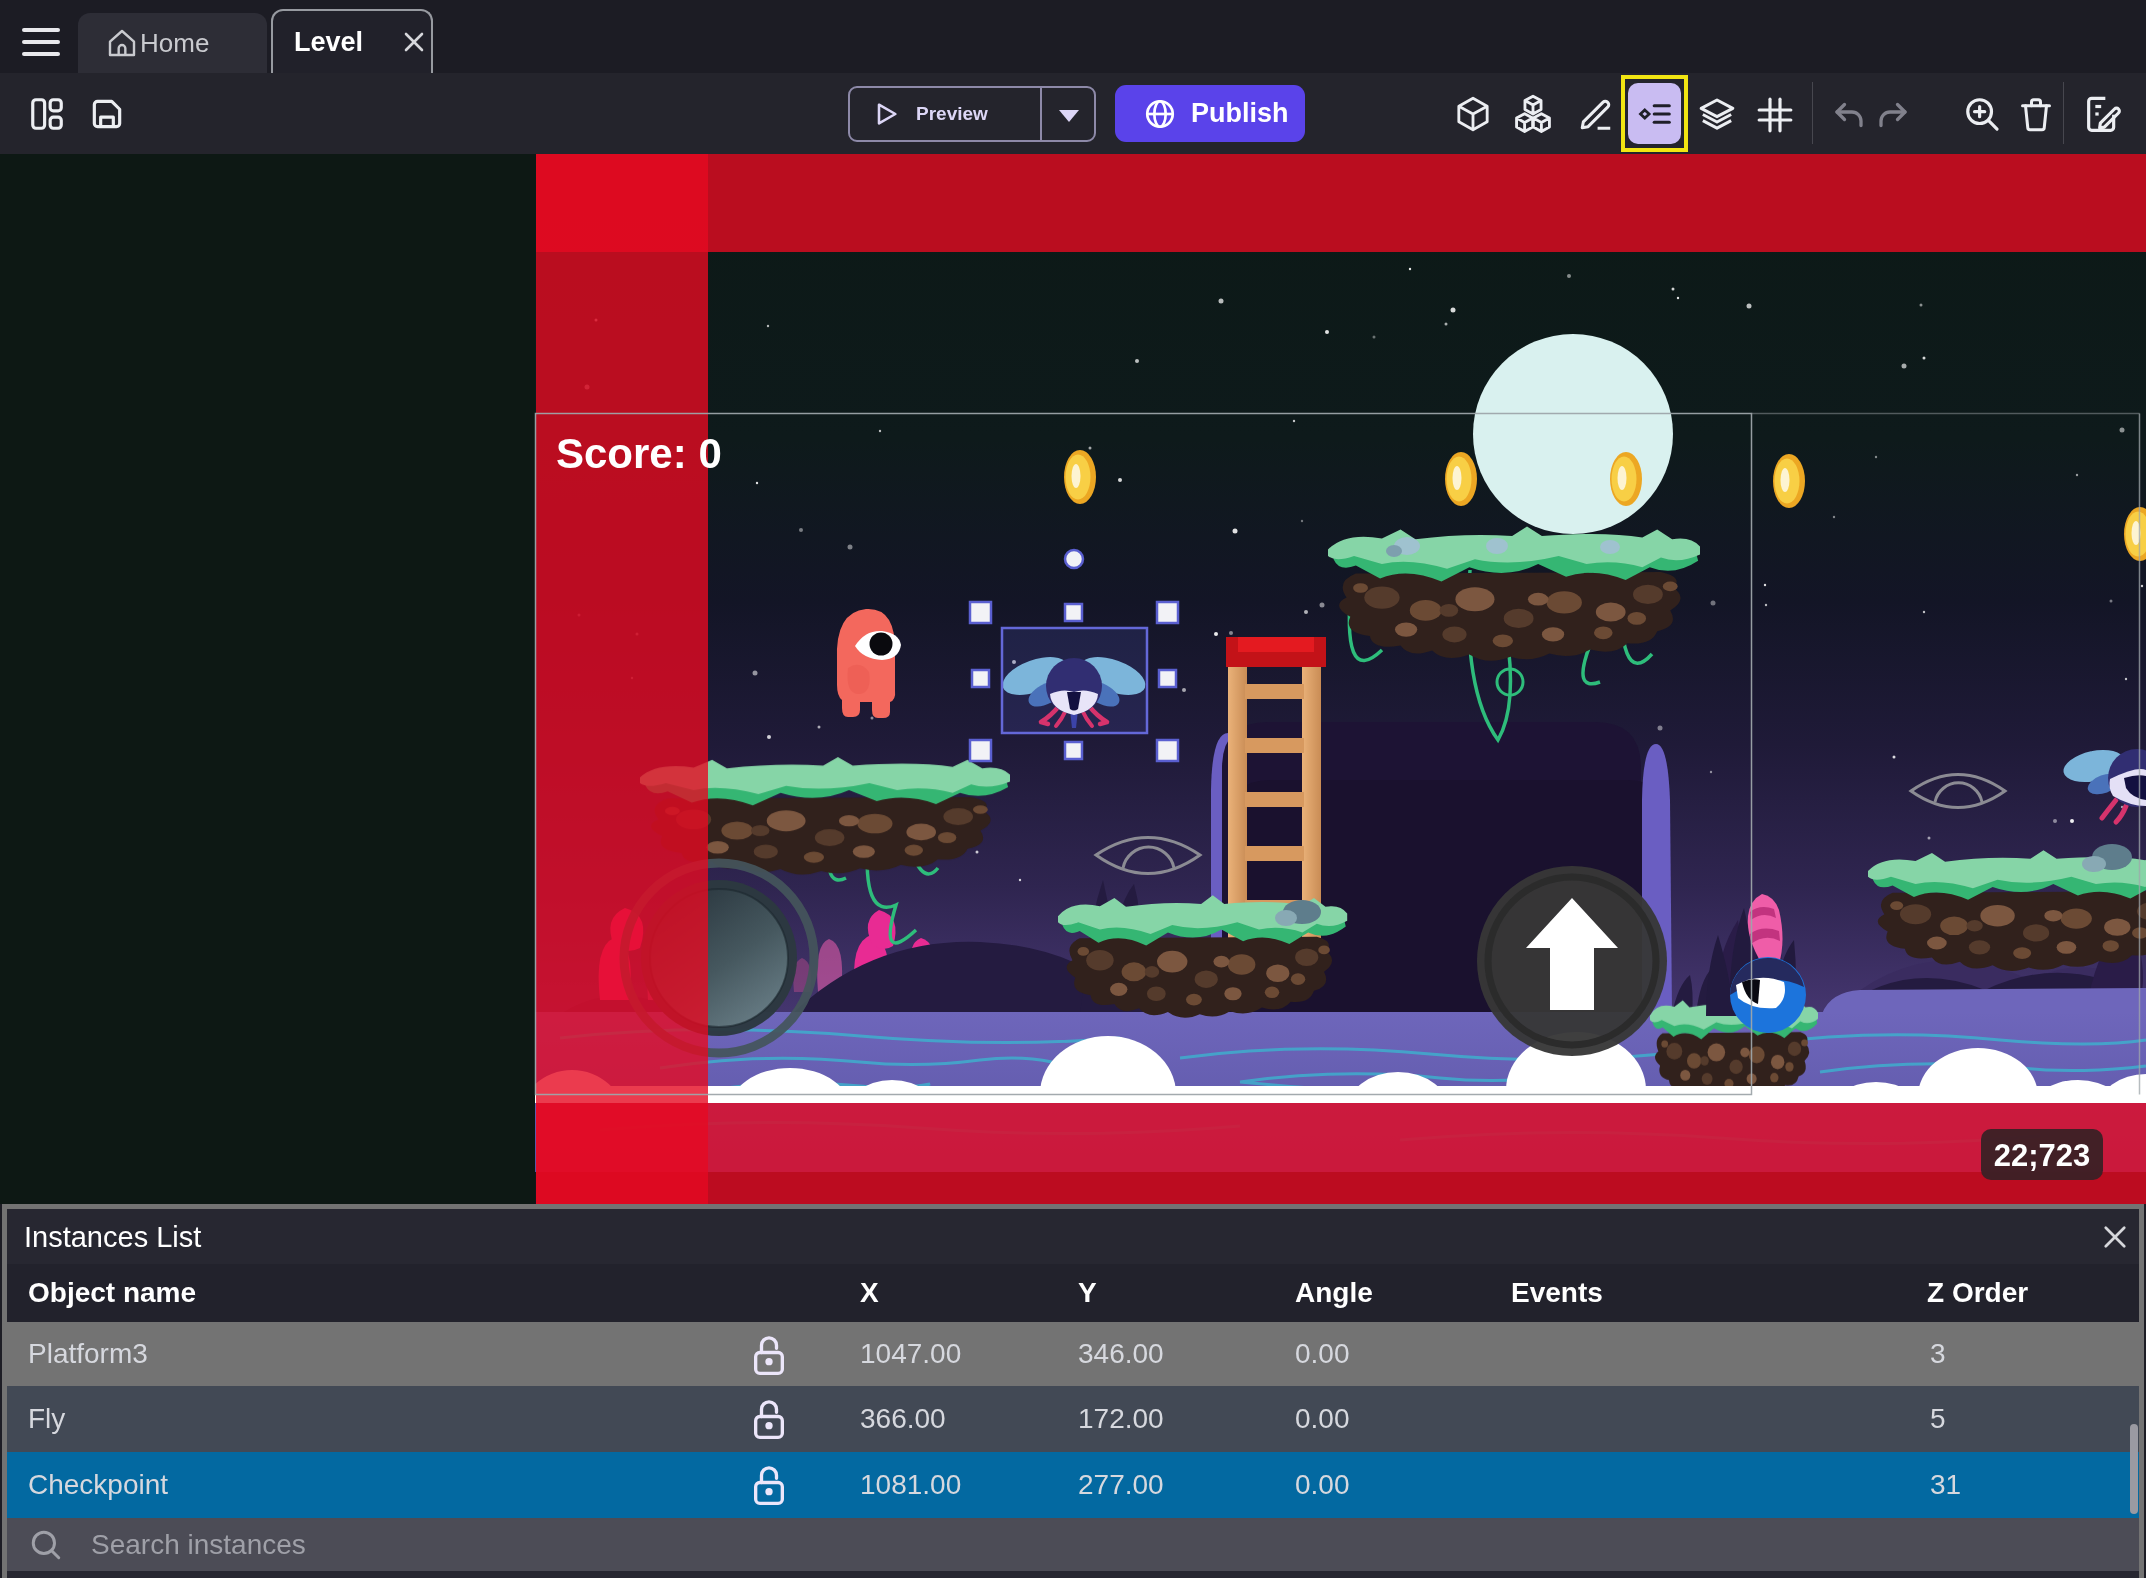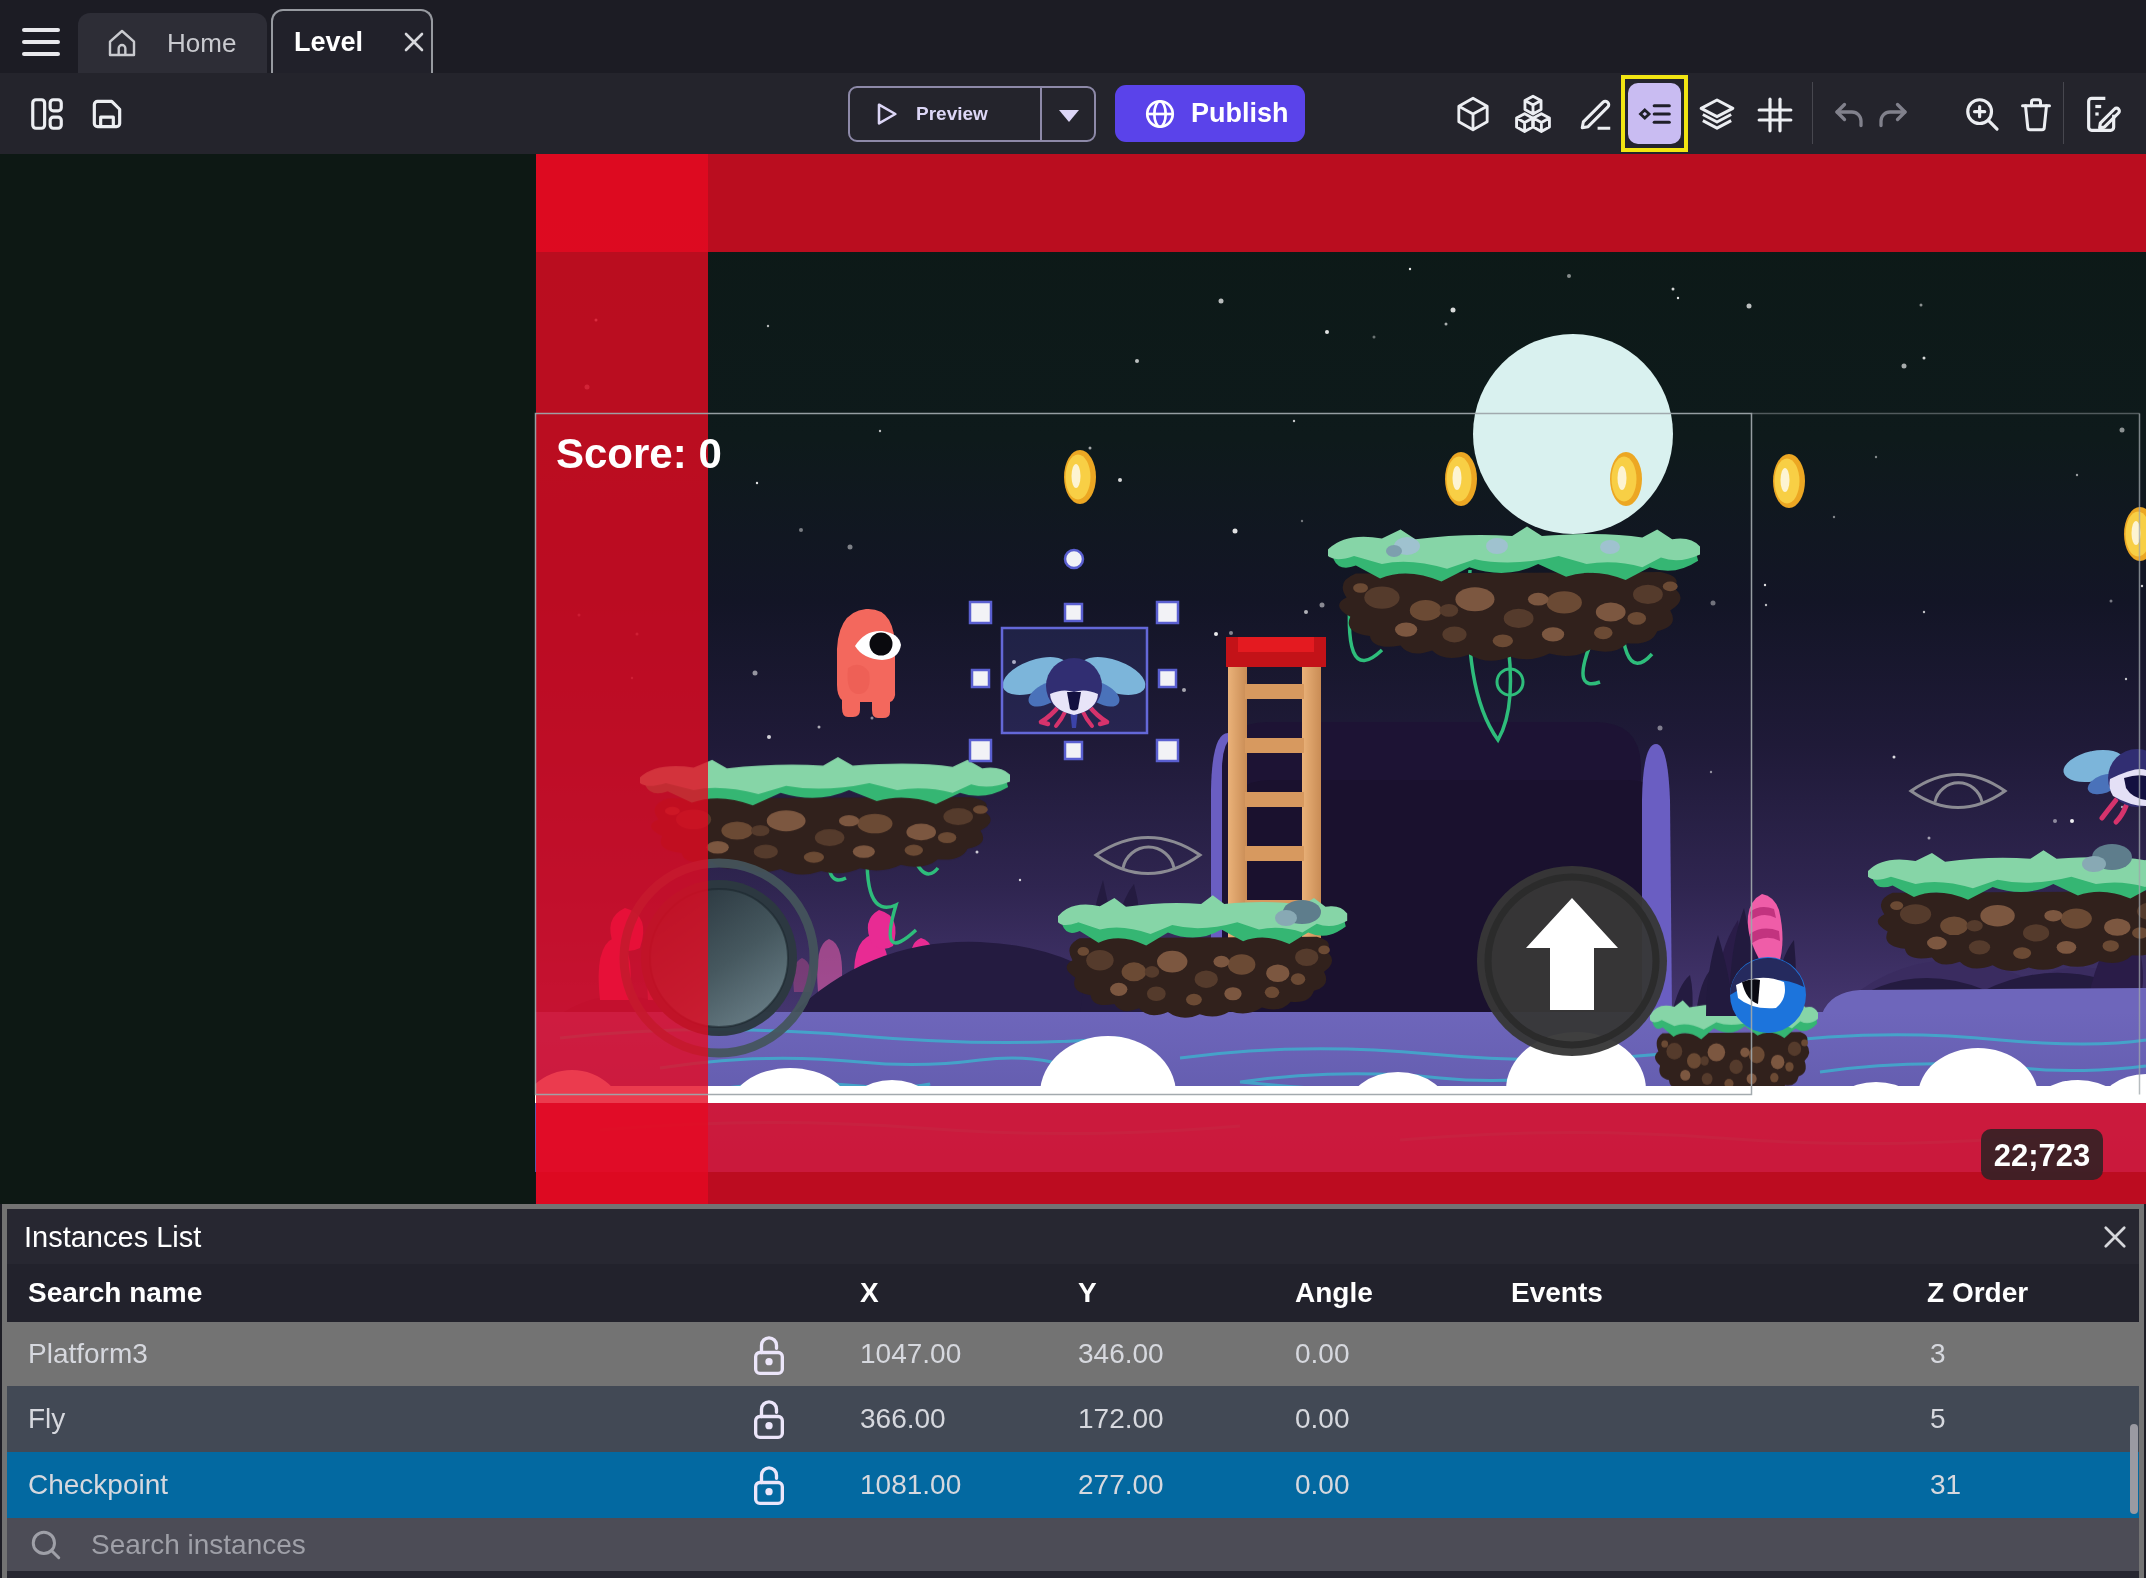--- a/index.html
+++ b/index.html
@@ -26,21 +26,21 @@
           <line x1="2" y1="4" x2="36" y2="4"></line>
           <line x1="2" y1="16" x2="36" y2="16"></line>
           <line x1="2" y1="28" x2="36" y2="28"></line>
         </g>
   </svg>
   <div class="tab" id="tab-home">
     <svg width="32" height="32" viewBox="0 0 24 24" style="margin-left:28px" fill="none" stroke="#c9cacf" stroke-width="1.8" stroke-linejoin="round">
           <path d="M3 11 L12 3 L21 11 V21 H3 Z"></path>
           <path d="M9.5 21 v-5 a2.5 2.5 0 0 1 5 0 v5"></path>
         </svg>
-    <span style="margin-left:29px">Home</span>
+    <span style="margin-left:2px">Home</span>
   </div>
   <div class="tab" id="tab-level">
     <span style="margin-left:21px;font-weight:bold;font-size:27px">Level</span>
     <svg width="26" height="26" viewBox="0 0 26 26" style="margin-left:38px">
           <g class="xbtn">
             <line x1="5" y1="5" x2="21" y2="21"></line>
             <line x1="21" y1="5" x2="5" y2="21"></line>
           </g>
         </svg>
   </div>
@@ -466,21 +466,21 @@
   <div class="prow" style="top:0;height:55px;background:#272731;color:#fff">
     <span class="cell" style="left:17px;font-size:29px;font-weight:500">Instances List</span>
     <svg width="30" height="30" viewBox="0 0 26 26" style="position:absolute;left:2093px;top:13px">
           <g stroke="#d6d7db" stroke-width="2.4" stroke-linecap="round">
             <line x1="5" y1="5" x2="21" y2="21"></line>
             <line x1="21" y1="5" x2="5" y2="21"></line>
           </g>
         </svg>
   </div>
   <div class="prow" style="top:55px;height:58px;background:#22222c;color:#fff;font-weight:bold">
-    <span class="cell" style="left:21px">Search name</span>
+    <span class="cell" style="left:21px">Object name</span>
     <span class="cell" style="left:853px">X</span>
     <span class="cell" style="left:1071px">Y</span>
     <span class="cell" style="left:1288px">Angle</span>
     <span class="cell" style="left:1504px">Events</span>
     <span class="cell" style="left:1920px">Z Order</span>
   </div>
   <div class="prow" style="top:113px;height:64px;background:#737373">
     <span class="cell" style="left:21px">Platform3</span>
     <svg class="lock" width="40" height="46" viewBox="0 0 24 26" style="position:absolute;left:742px;top:10px">
           <use href="#locksym"></use>

